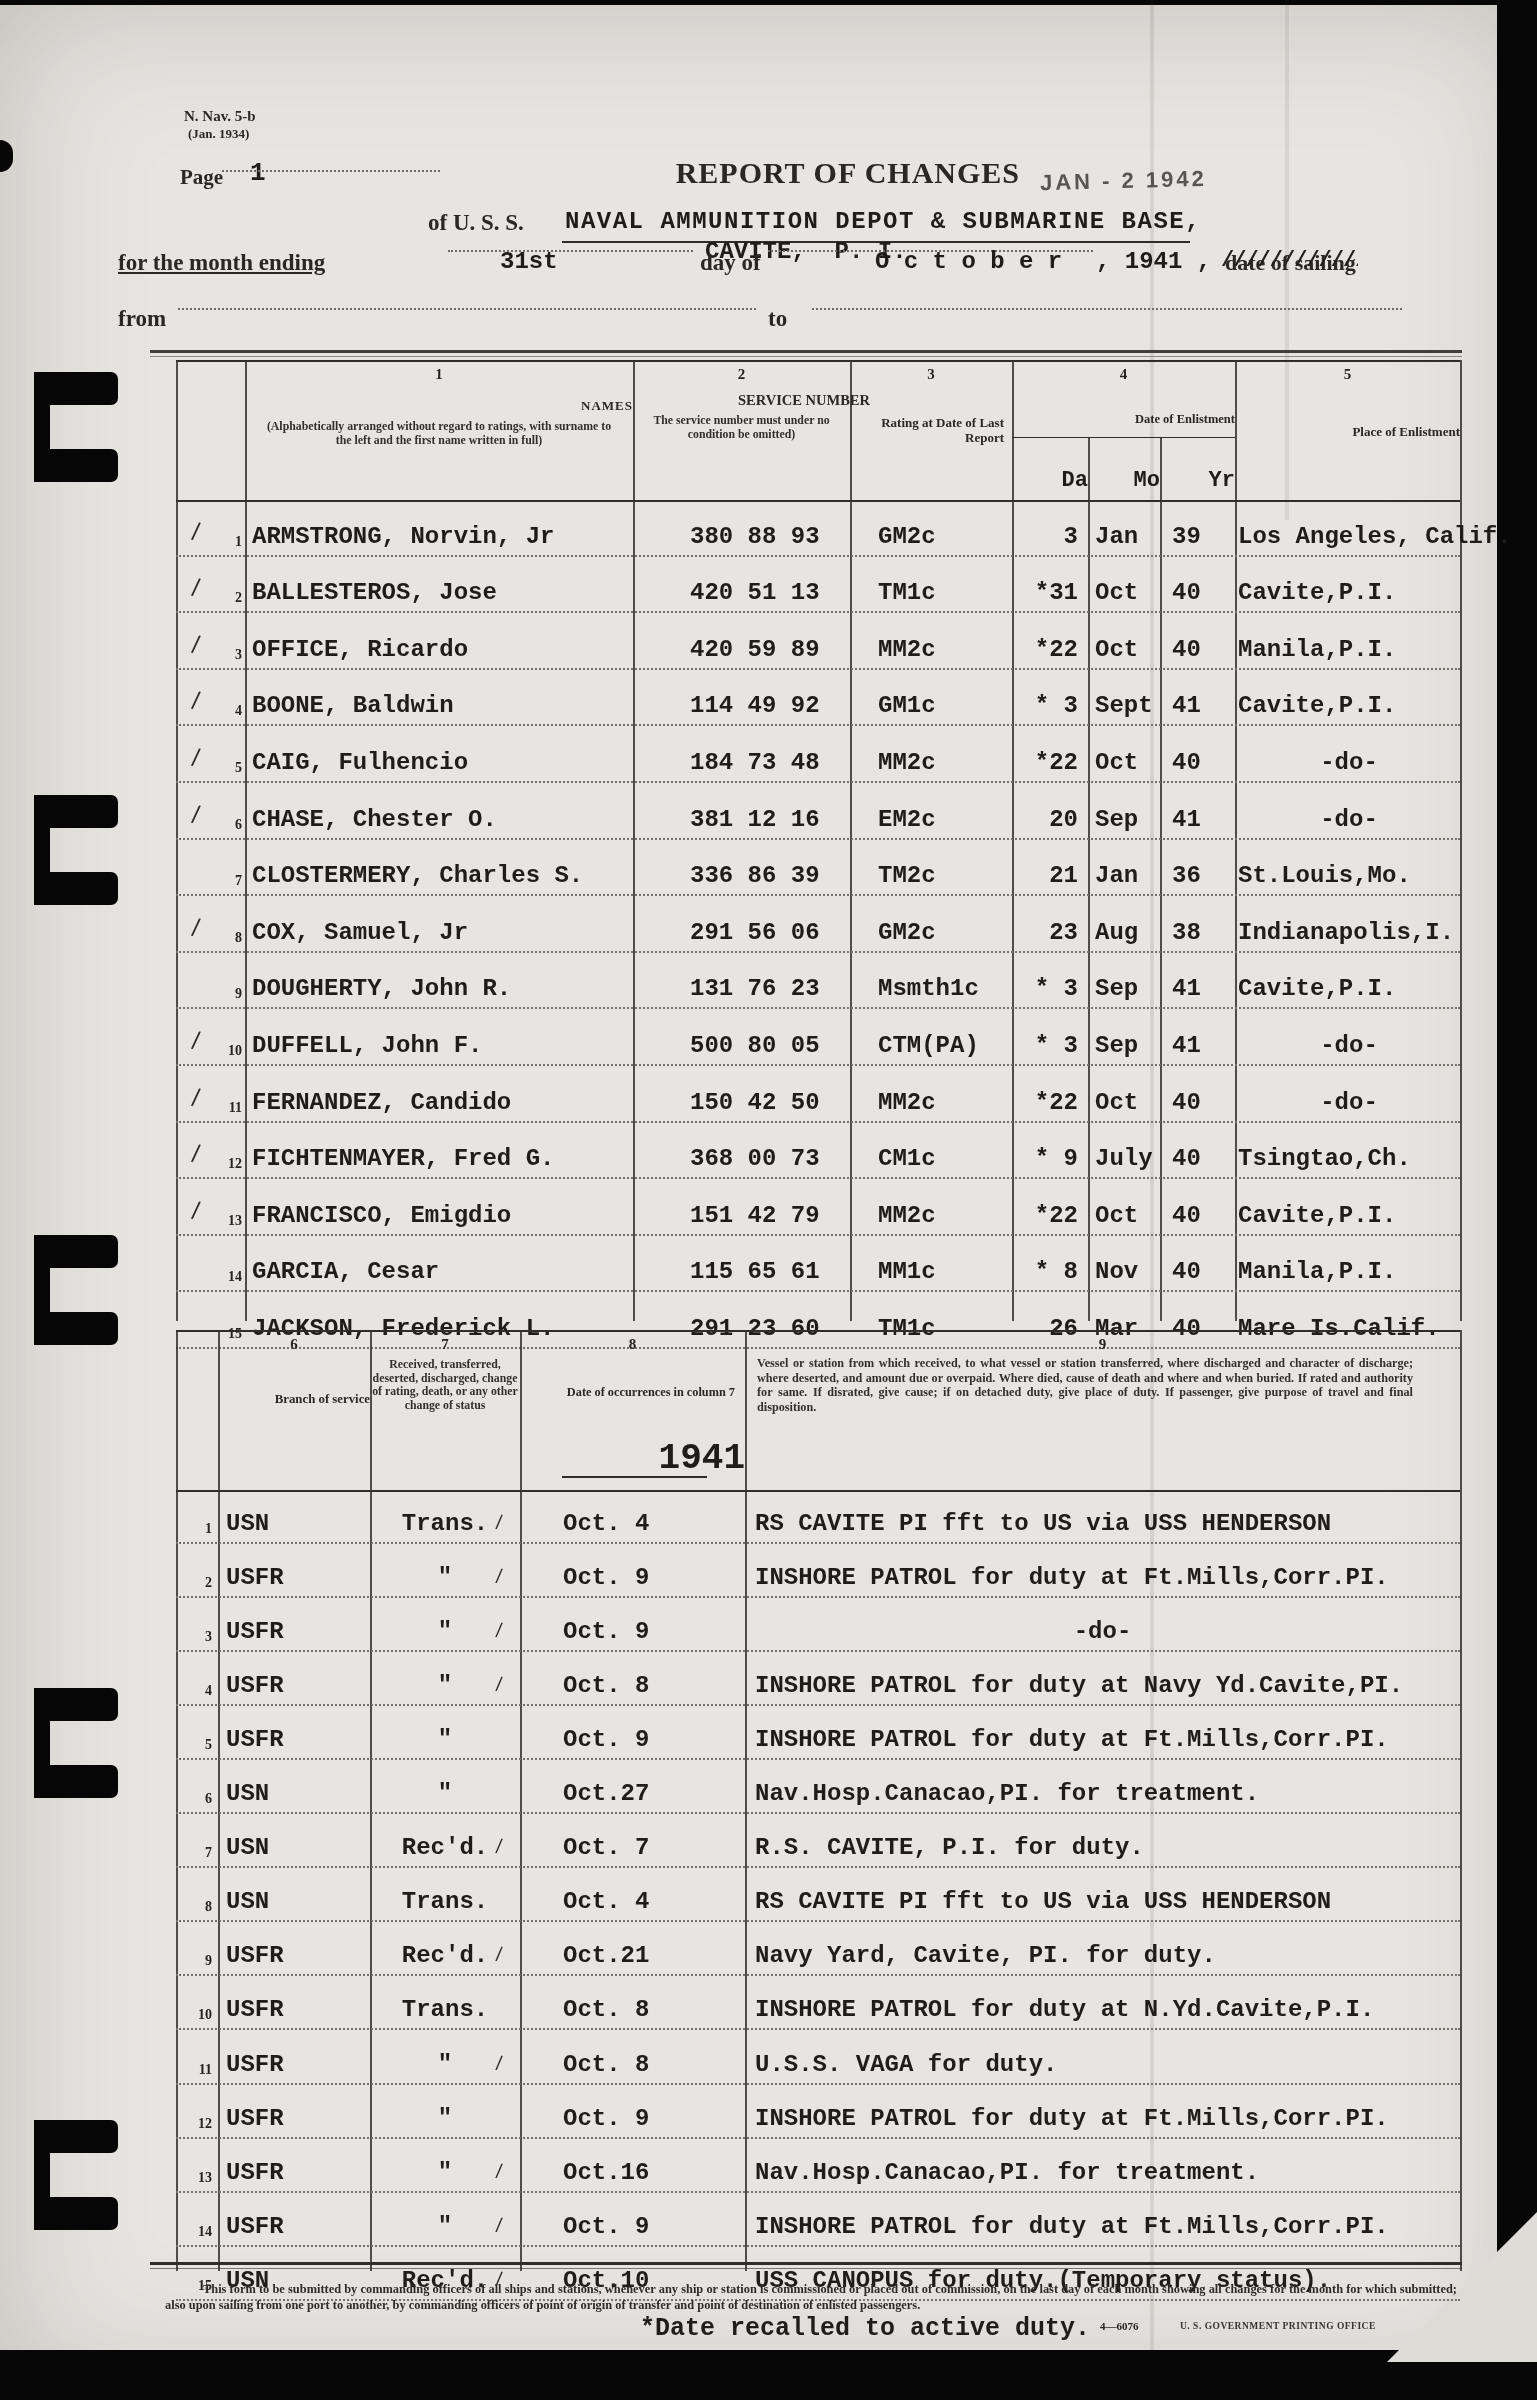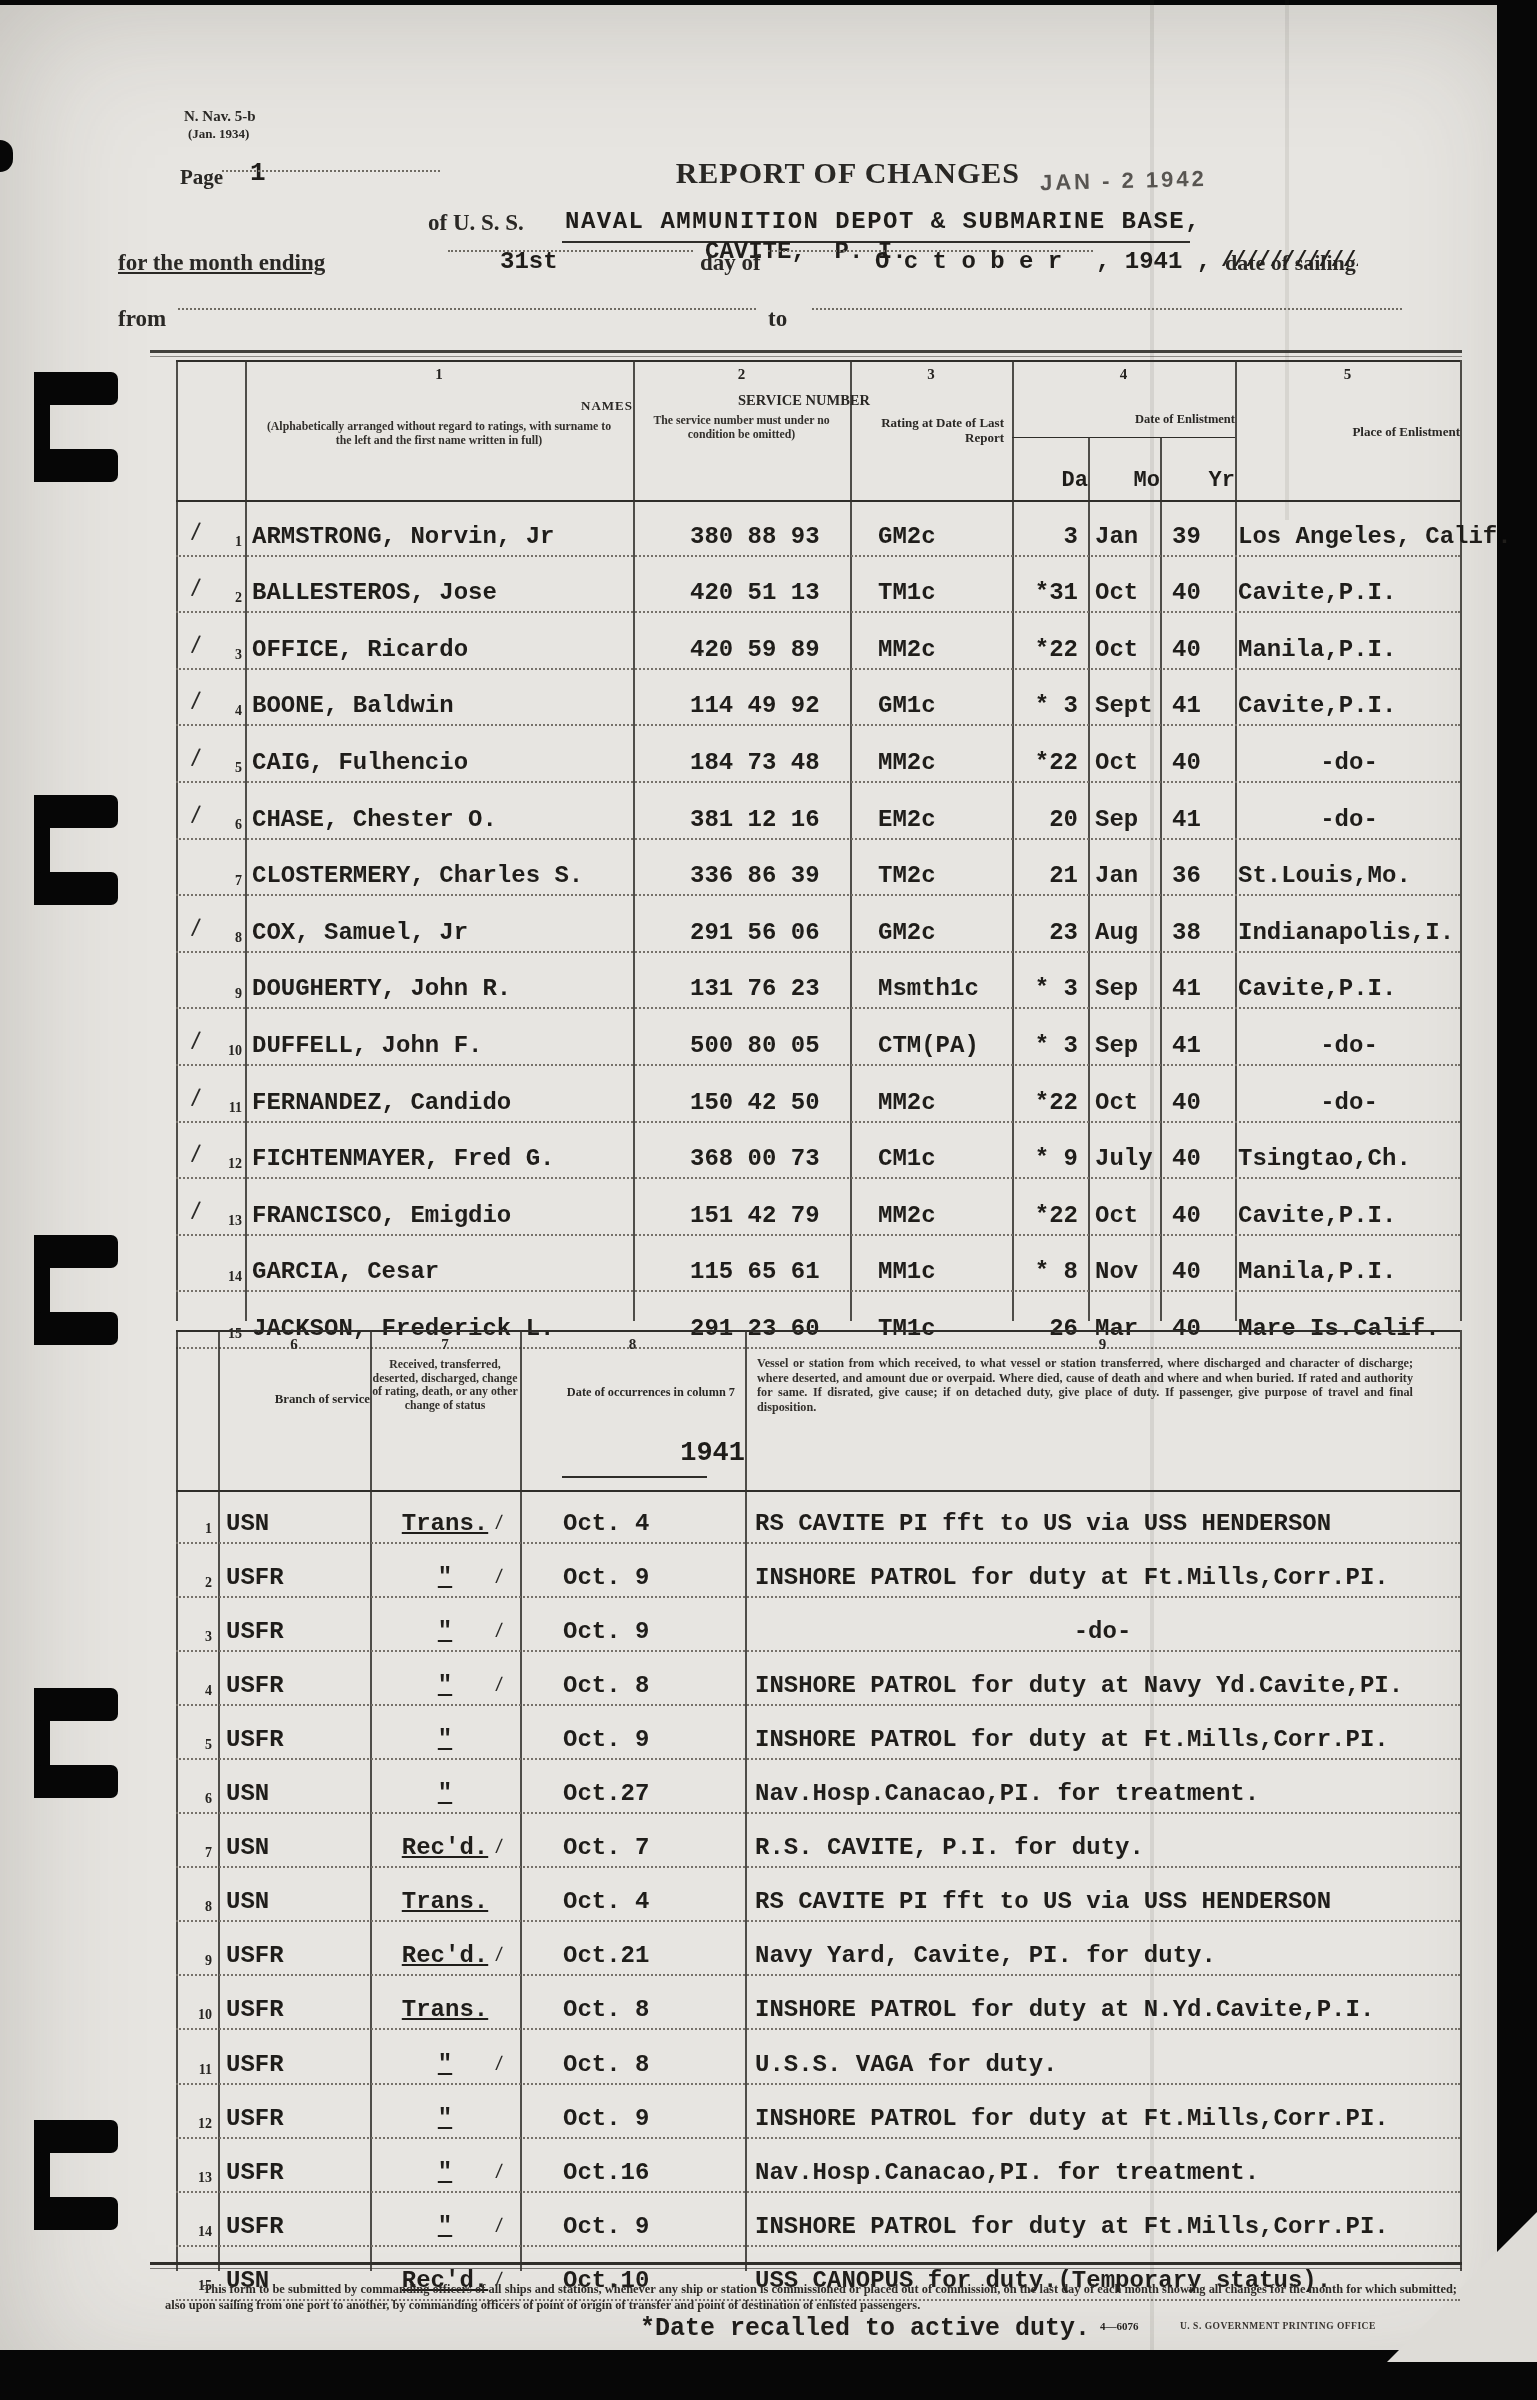--- a/index.html
+++ b/index.html
@@ -40,21 +40,21 @@
   .t1 .c-name{left:76px;}
   .t1 .c-svc{left:514px;}
   .t1 .c-rat{left:702px;}
   .t1 .c-da{left:804px;width:98px;text-align:right;}
   .t1 .c-mo{left:919px;}
   .t1 .c-yr{left:996px;}
   .t1 .c-plc{left:1062px;width:222px;line-height:26px;}
   
   .t2 .rnum{left:4px;width:32px;}
   .t2 .c-branch{left:50px;}
-  .t2 .c-act{left:194px;width:150px;text-align:center;text-decoration:underline;}
+  .t2 .c-act{left:194px;width:150px;text-align:center;}
   .t2 .slashm{left:320px;bottom:7px;}
   .t2 .c-date{left:387px;}
   .t2 .c-rem{left:579px;width:695px;}
   .typed{font-size:24px;}
   .hdrnum{font-size:15px;font-weight:700;text-align:center;position:absolute;}
   .hsub{font-size:11.8px;line-height:13.5px;text-align:center;position:absolute;font-weight:700;color:#33302c;}
 </style>
 </head>
 <body>
 
@@ -331,21 +331,21 @@
     <div class="vl" style="left:520px;top:1330px;height:941px;"></div>
     <div class="vl" style="left:745px;top:1330px;height:941px;"></div>
     <div class="vl" style="left:1460px;top:1330px;height:941px;"></div>
     <div class="hdrnum" style="left:218px;top:1336px;width:152px;">6</div>
     <div class="hdrnum" style="left:370px;top:1336px;width:150px;">7</div>
     <div class="hdrnum" style="left:520px;top:1336px;width:225px;">8</div>
     <div class="hdrnum" style="left:745px;top:1336px;width:715px;">9</div>
     <div class="abs printed ctrtxt" style="left:218px;top:1392px;width:152px;font-size:12.8px;">Branch of service</div>
     <div class="hsub" style="left:372px;top:1358px;width:146px;">Received, transferred, deserted, discharged, change of rating, death, or any other change of status</div>
     <div class="abs printed ctrtxt" style="left:530px;top:1385px;width:205px;font-size:12.3px;line-height:14px;">Date of occurrences in column 7</div>
-    <div class="abs typed ctrtxt" style="left:520px;top:1438px;width:225px;font-size:27px;">1941</div>
+    <div class="abs typed ctrtxt" style="left:520px;top:1438px;width:225px;font-size:36px;">1941</div>
     <div class="solidline" style="left:562px;top:1476px;width:145px;height:2px;"></div>
     <div class="abs" style="left:757px;top:1356px;width:656px;font-size:12.2px;line-height:14.6px;text-align:justify;font-weight:700;color:#33302c;">Vessel or station from which received, to what vessel or station transferred, where discharged and character of discharge; where deserted, and amount due or overpaid.  Where died, cause of death and where and when buried.  If rated and authority for same.  If disrated, give cause; if on detached duty, give place of duty.  If passenger, give purpose of travel and final disposition.</div>
     <div id="t2rows" class="rows t2" style="top:1490px;">
     <div class="trow">
       <span class="cell rnum">1</span>
       <span class="cell typed c-branch">USN</span>
       <span class="cell typed c-act">Trans.</span>
       <span class="cell slashm">/</span>
       <span class="cell typed c-date">Oct. 4</span>
       <span class="cell typed c-rem ctr-do">RS CAVITE PI fft to US via USS HENDERSON</span>

